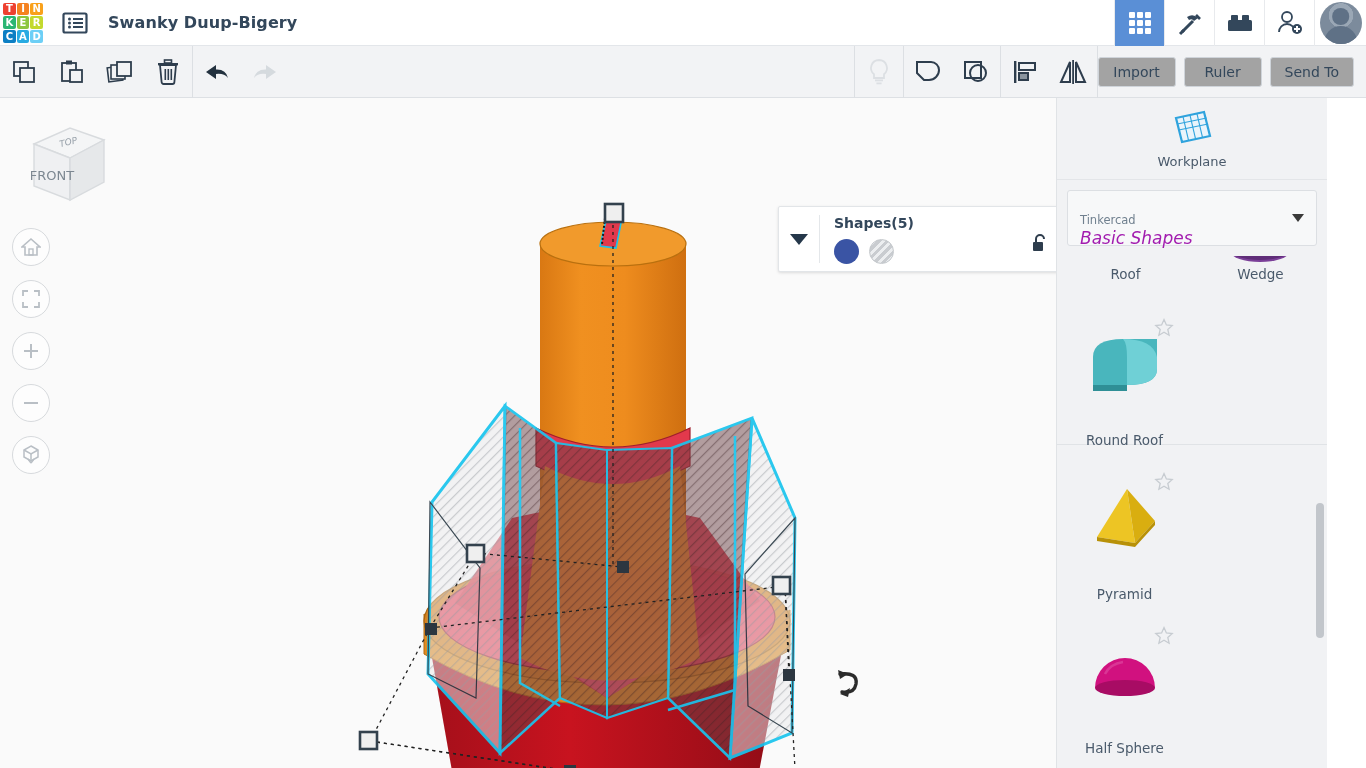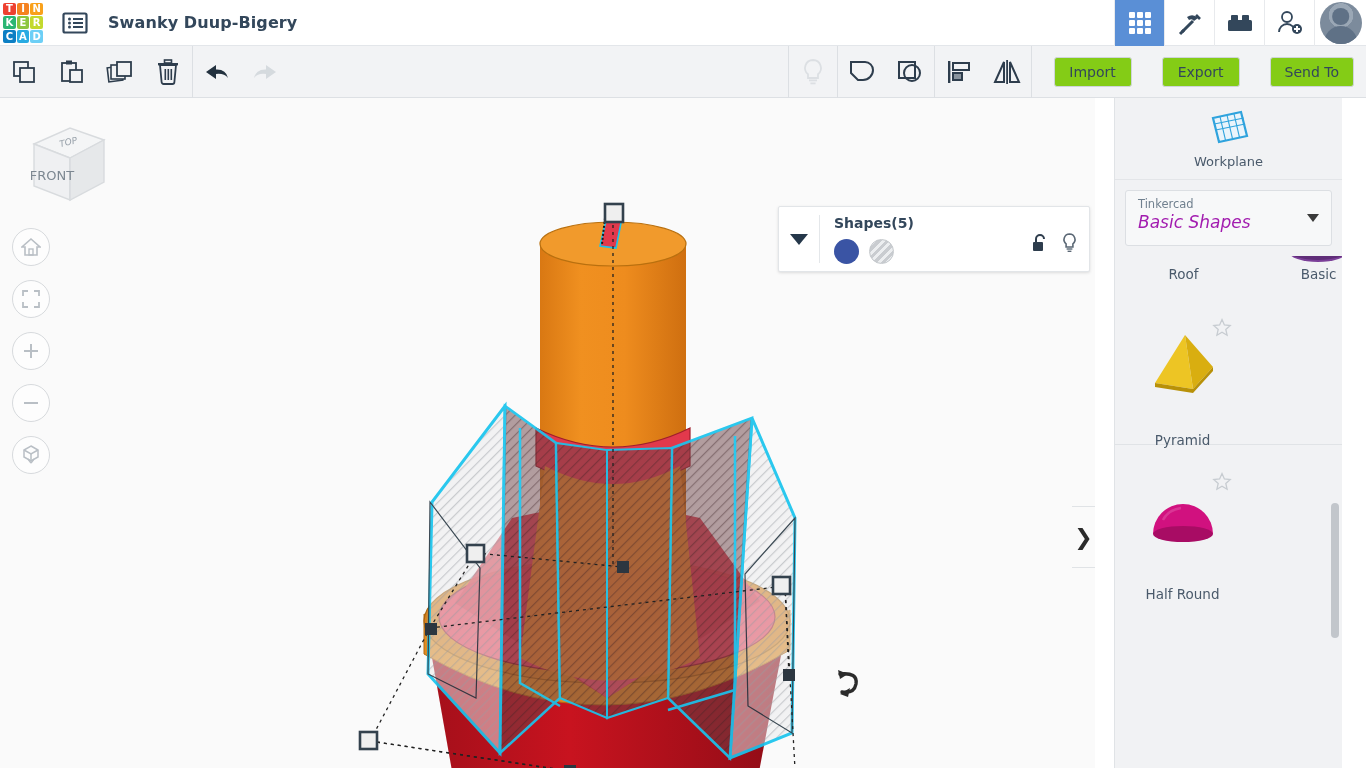--- a/index.html
+++ b/index.html
@@ -37,25 +37,24 @@
     background: #f2f3f5; border-bottom: 1px solid #dde0e4;
     display: flex; align-items: center;
   }
   .tb-group { display: flex; align-items: center; height: 52px; }
   .tb-btn { width: 48px; height: 52px; display: flex; align-items: center; justify-content: center; cursor: pointer; }
   .tb-btn.disabled { cursor: default; opacity: .45; }
   .tb-sep { width: 1px; height: 52px; background: #dcdfe3; }
   #tb-spacer { flex: 1; }
   #tb-actions { display: flex; align-items: center; gap: 8px; padding-right: 12px; }
   .tb-text-btn {
-    min-width: 78px; height: 30px; padding: 0 14px; background: #84cc16;
+    min-width: 78px; height: 30px; padding: 0 14px; background: #a3a3a3;
     border: 1px solid #cfd4da; border-radius: 3px; color: #33475b;
     font-size: 14px; display: flex; align-items: center; justify-content: center; cursor: pointer;
     font-family: "DejaVu Sans","Liberation Sans",sans-serif;
-    margin-left: 22px;
   }
 
   
   #canvas {
     position: absolute; left: 0; top: 98px; width: 1095px; height: 670px;
     background: #fafafa; overflow: hidden;
   }
   #scene-svg { position: absolute; left: 0; top: 0; }
 
   
@@ -88,29 +87,29 @@
   
   #panel-tab {
     position: absolute; left: 1072px; top: 408px; width: 24px; height: 62px;
     background: #fafafa; border: 1px solid #e0e3e6; border-left: none;
     display: flex; align-items: center; justify-content: center; cursor: pointer;
     font-size: 22px; color: #2b2b2b; font-family: "DejaVu Sans","Liberation Sans",sans-serif;
   }
 
   
   #right-panel {
-    position: absolute; left: 1114px; top: 98px; width: 228px; height: 670px;
+    position: absolute; left: 1056px; top: 98px; width: 271px; height: 670px;
     background: #f1f2f4; border-left: 1px solid #e0e3e6; overflow: hidden;
   }
   #rp-tools { height: 82px; display: flex; background: #f1f2f4; border-bottom: 1px solid #e3e5e8; }
   .rp-tool { flex: 1; display: flex; flex-direction: column; align-items: center; justify-content: center; gap: 6px; cursor: pointer; }
   .rp-tool-label { font-size: 13px; color: #4a5a6b; }
   #rp-dropdown {
     margin: 10px 10px 0 10px; height: 56px; background: #f7f8f9;
-    border: 1px solid #dcdfe3; border-radius: 3px; padding: 6px 12px; position: relative; cursor: pointer;
+    border: 1px solid #dcdfe3; border-radius: 3px; padding: 22px 12px; position: relative; cursor: pointer;
   }
   #rp-dd-label { font-size: 11.5px; color: #70808f; }
   #rp-dd-value { font-size: 17px; color: #a21caf; margin-top: 1px; font-style: italic; }
   #rp-dd-caret { position: absolute; right: 12px; top: 23px; width: 0; height: 0;
     border-left: 6px solid transparent; border-right: 6px solid transparent; border-top: 8px solid #3a3a3a; }
   #rp-grid { position: absolute; left: 0; top: 158px; width: 271px; height: 512px; overflow: hidden; }
   .rp-row { display: flex; }
   .rp-cell { width: 135px; height: 154px; position: relative; display: flex; flex-direction: column; align-items: center; justify-content: flex-end; padding-bottom: 6px; cursor: pointer; }
   .rp-cell-label { font-size: 13.5px; color: #4a5a6b; }
   .rp-thumb { position: absolute; left: 0; top: 12px; width: 135px; height: 104px; display: flex; align-items: center; justify-content: center; }
@@ -282,21 +281,21 @@
     <svg width="30" height="26" viewBox="0 0 30 26">
       <path d="M12 3 L12 23 L3 23 Z" fill="none" stroke="#2e3d4d" stroke-width="2"></path>
       <path d="M18 3 L18 23 L27 23 Z" fill="none" stroke="#2e3d4d" stroke-width="2"></path>
       <rect x="14.2" y="1" width="1.8" height="24" fill="#2e3d4d"></rect>
     </svg>
   </div>
   <div class="tb-sep"></div>
 
   <div id="tb-actions">
     <div class="tb-text-btn">Import</div>
-    <div class="tb-text-btn">Export</div>
+    <div class="tb-text-btn">Ruler</div>
     <div class="tb-text-btn">Send To</div>
   </div>
 </div>
 
 <div id="canvas">
 
   <svg id="scene-svg" width="1095" height="670" viewBox="0 0 1095 670">
     <defs>
       <linearGradient id="gBody" x1="0" y1="0" x2="1" y2="0">
         <stop offset="0%" stop-color="#d97813"></stop>
@@ -508,27 +507,42 @@
     <div class="rp-row" style="height:30px;justify-content:flex-end;">
       <div class="rp-cell" style="height:30px;justify-content:flex-start;padding:0;">
 
         <span class="rp-cell-label" style="position:absolute;top:10px;">Roof</span>
       </div>
       <div class="rp-cell" style="height:30px;justify-content:flex-start;padding:0;">
         <svg width="70" height="18" viewBox="0 0 70 18" style="position:absolute;left:32px;top:-8px;">
           <ellipse cx="35" cy="4" rx="29" ry="10" fill="#7b3f98"></ellipse>
           <ellipse cx="35" cy="3" rx="29" ry="9" fill="#5f2d78"></ellipse>
         </svg>
-        <span class="rp-cell-label" style="position:absolute;top:10px;">Basic</span>
+        <span class="rp-cell-label" style="position:absolute;top:10px;">Wedge</span>
       </div>
     </div>
 
     <div id="rp-divider"></div>
 
     <div class="rp-row" style="margin-top:14px;">
+      <div class="rp-cell">
+        <div class="rp-thumb">
+          <svg width="92" height="74" viewBox="0 0 92 74">
+            <path d="M14 58 L14 30 Q14 12 44 12 L78 12 L78 42 Q78 58 48 58 Z" fill="#49b6bd"></path>
+            <path d="M44 12 Q74 12 78 30 L78 42 Q78 58 48 58 L48 30 Q48 16 44 12 Z" fill="#6fd0d6"></path>
+            <path d="M14 58 L48 58 L48 64 L14 64 Z" fill="#2f8f96"></path>
+          </svg>
+        </div>
+        <span class="rp-star">
+          <svg width="20" height="19" viewBox="0 0 20 19">
+              <path d="M10 1.6 L12.4 7 L18.2 7.6 L13.8 11.5 L15.1 17.2 L10 14.2 L4.9 17.2 L6.2 11.5 L1.8 7.6 L7.6 7 Z" fill="none" stroke="#c7ccd1" stroke-width="1.3"></path>
+            </svg>
+        </span>
+        <span class="rp-cell-label">Round Roof</span>
+      </div>
     </div>
 
     <div class="rp-row">
       <div class="rp-cell">
         <div class="rp-thumb">
           <svg width="92" height="74" viewBox="0 0 92 74">
             <path d="M48 8 L18 56 L56 62 Z" fill="#edc524"></path>
             <path d="M48 8 L56 62 L76 40 Z" fill="#d9ae10"></path>
             <path d="M18 56 L56 62 L76 40 L76 44 L56 66 L18 60 Z" fill="#b89108"></path>
           </svg>
@@ -549,20 +563,20 @@
             <path d="M16 48 a30 30 0 0 1 60 0 Z" fill="#d1117f"></path>
             <ellipse cx="46" cy="48" rx="30" ry="8" fill="#a80c64"></ellipse>
             <path d="M26 34 a24 20 0 0 1 18 -12" fill="none" stroke="#e04ea3" stroke-width="2.5" opacity=".6"></path>
           </svg>
         </div>
         <span class="rp-star">
           <svg width="20" height="19" viewBox="0 0 20 19">
               <path d="M10 1.6 L12.4 7 L18.2 7.6 L13.8 11.5 L15.1 17.2 L10 14.2 L4.9 17.2 L6.2 11.5 L1.8 7.6 L7.6 7 Z" fill="none" stroke="#c7ccd1" stroke-width="1.3"></path>
             </svg>
         </span>
-        <span class="rp-cell-label">Half Round</span>
+        <span class="rp-cell-label">Half Sphere</span>
       </div>
     </div>
   </div>
 
   <div id="rp-scroll-track"></div>
   <div id="rp-scroll-thumb"></div>
 </div>
 
 </body></html>

